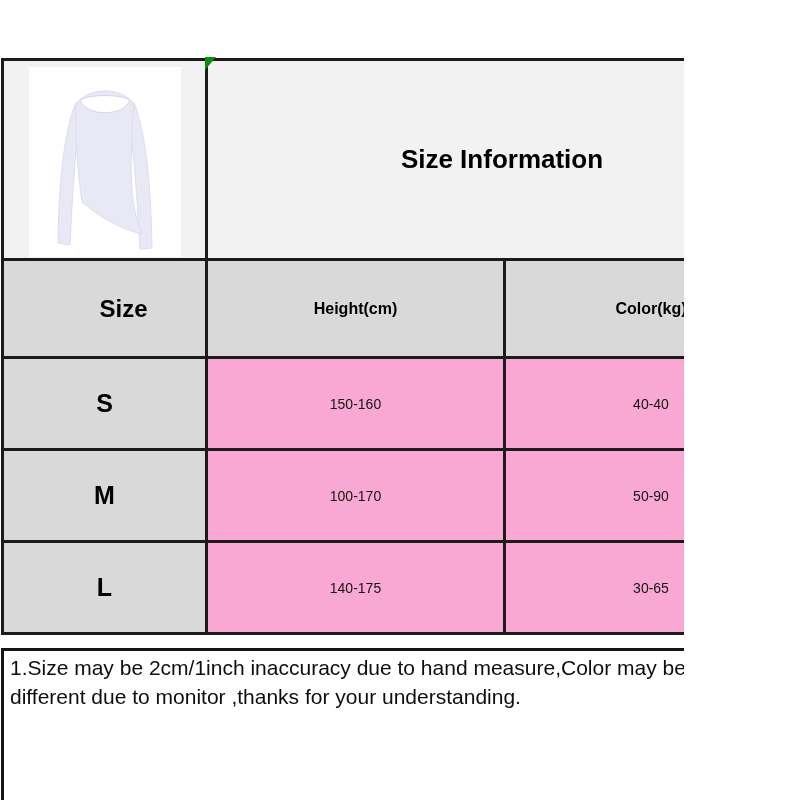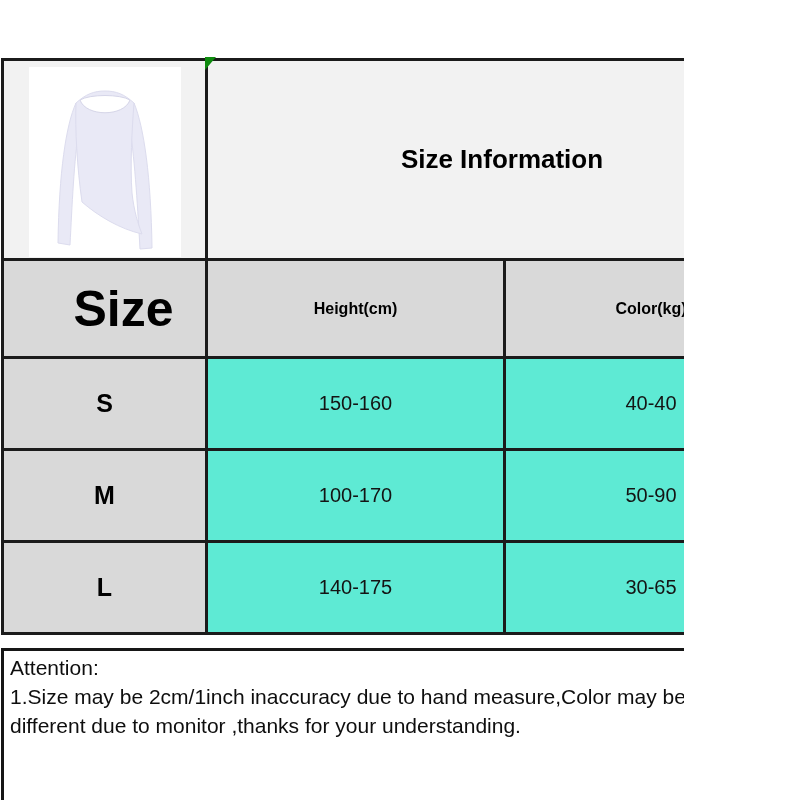--- a/index.html
+++ b/index.html
@@ -23,25 +23,25 @@
   }
   table.size-table td, table.size-table th {
     border:3px solid #1b1b1b;
     text-align:center;
     vertical-align:middle;
     overflow:hidden;
   }
   td.photo-cell  { background:#f2f2f2; height:200px; }
   td.title-cell  { background:#f2f2f2; font-weight:bold; font-size:26px; color:#000; }
   tr.header-row th { background:#d9d9d9; height:98px; font-weight:bold; color:#000; }
-  th.size-head   { font-size:50px;padding-left:38px; }
+  th.size-head   { font-size:24px;padding-left:38px; }
   th.col-head    { font-size:16px; }
   tr.data-row    { height:92px; }
   td.size-cell   { background:#d9d9d9; font-weight:bold; font-size:25px; color:#000; }
-  td.value-cell  { background:#5eead4; font-size:20px; color:#141414; }
+  td.value-cell  { background:#f9a8d4; font-size:14px; color:#141414; }
 
   
   .photo-frame {
     width:152px; height:190px;
     margin:4px auto 0 auto;
     background:#ffffff;
     display:flex; align-items:center; justify-content:center;
   }
 
   
@@ -116,17 +116,16 @@
         <td class="size-cell">L</td>
         <td class="value-cell">140-175</td>
         <td class="value-cell">30-65</td>
       </tr>
     </tbody>
   </table>
 
   <div class="comment-marker"></div>
 
   <div class="attention-box">
-    <div>Attention:</div>
     <div>1.Size may be 2cm/1inch inaccuracy due to hand measure,Color may be little different due to monitor ,thanks for your understanding.</div>
   </div>
 
 </div>
 
 </body></html>

